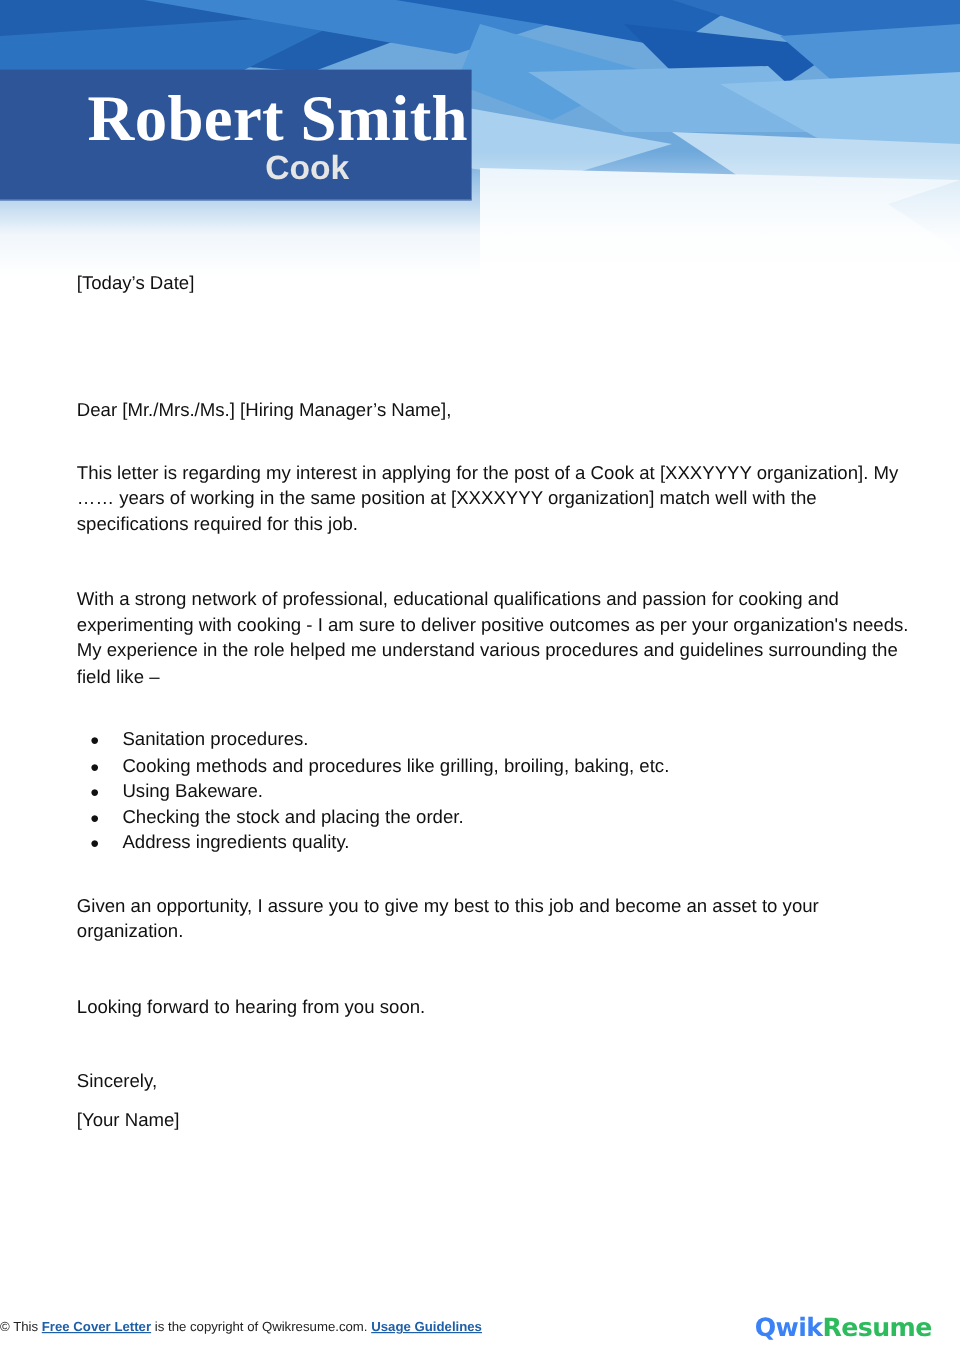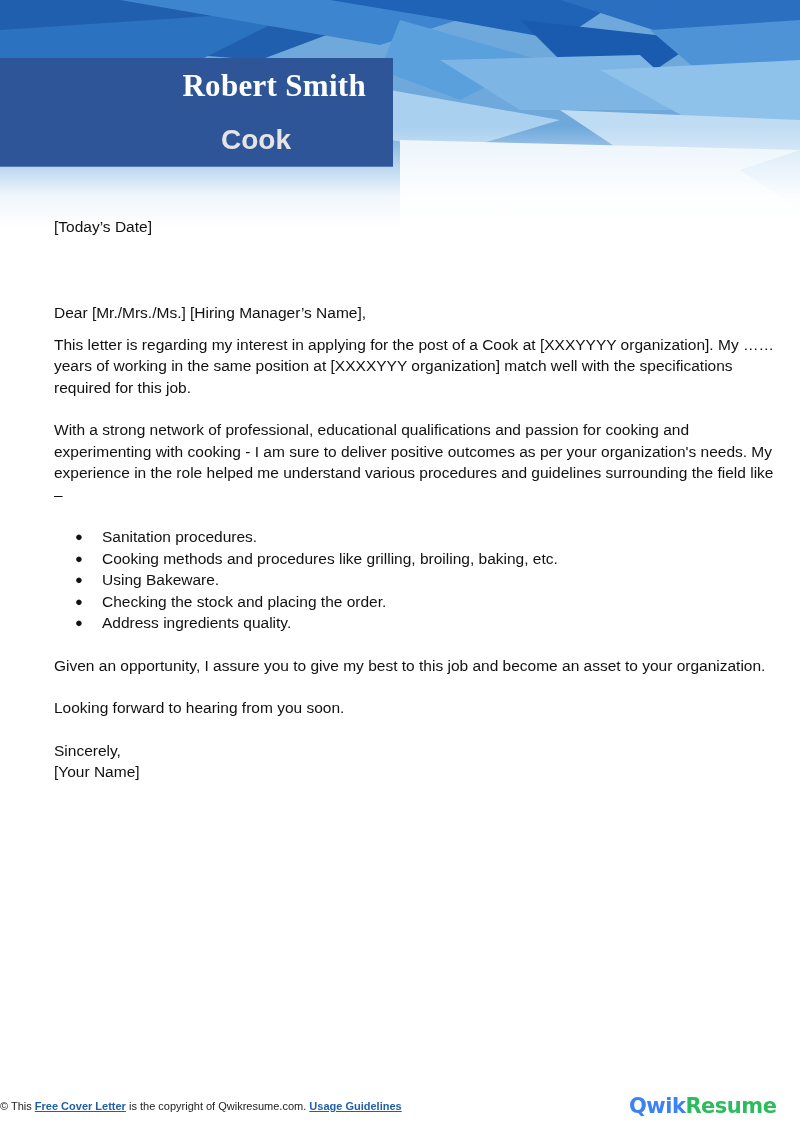--- a/index.html
+++ b/index.html
@@ -13,34 +13,34 @@
     position: absolute; left: 0; top: 0; width: 800px; height: 230px; overflow: hidden;
   }
   .hero svg { position: absolute; left: 0; top: 0; }
   .banner {
     position: absolute; left: 0; top: 58px; width: 393px; height: 108px;
     background: #2E5597;
     border-bottom: 1px solid #5a7bb3;
   }
   .banner .name {
     position: absolute; left: 0; width: 393px; top: 10px;
-    text-align: right; padding-right: 27px; box-sizing: border-box;
+    text-align: right; padding-right: 3px; box-sizing: border-box;
     font-family: "Liberation Serif", "DejaVu Serif", serif;
-    font-weight: bold; font-size: 31px; color: #ffffff; letter-spacing: 0.3px;
+    font-weight: bold; font-size: 54px; color: #ffffff; letter-spacing: 0.3px;
   }
   .banner .title {
     position: absolute; left: 221px; top: 66px;
     font-family: Liberation Sans, sans-serif;
     font-weight: bold; font-size: 28px; color: #e5e5e5;
   }
   .letter {
     position: absolute; left: 54px; top: 216px; width: 720px;
     font-size: 15.5px; line-height: 21.5px;
   }
-  .letter p { margin: 0; }
+  .letter p { margin: 10px; }
   .gap-date { height: 43px; }
   .gap-block { height: 21.5px; }
   .gap-para { height: 10px; }
   .gap-big { height: 21px; }
   ul.bullets { margin: 0; padding: 0; list-style: none; }
   ul.bullets li { position: relative; padding-left: 48px; }
   ul.bullets li .dot {
     position: absolute; left: 21px; top: 0; font-size: 13px;
   }
   .footer-note {

